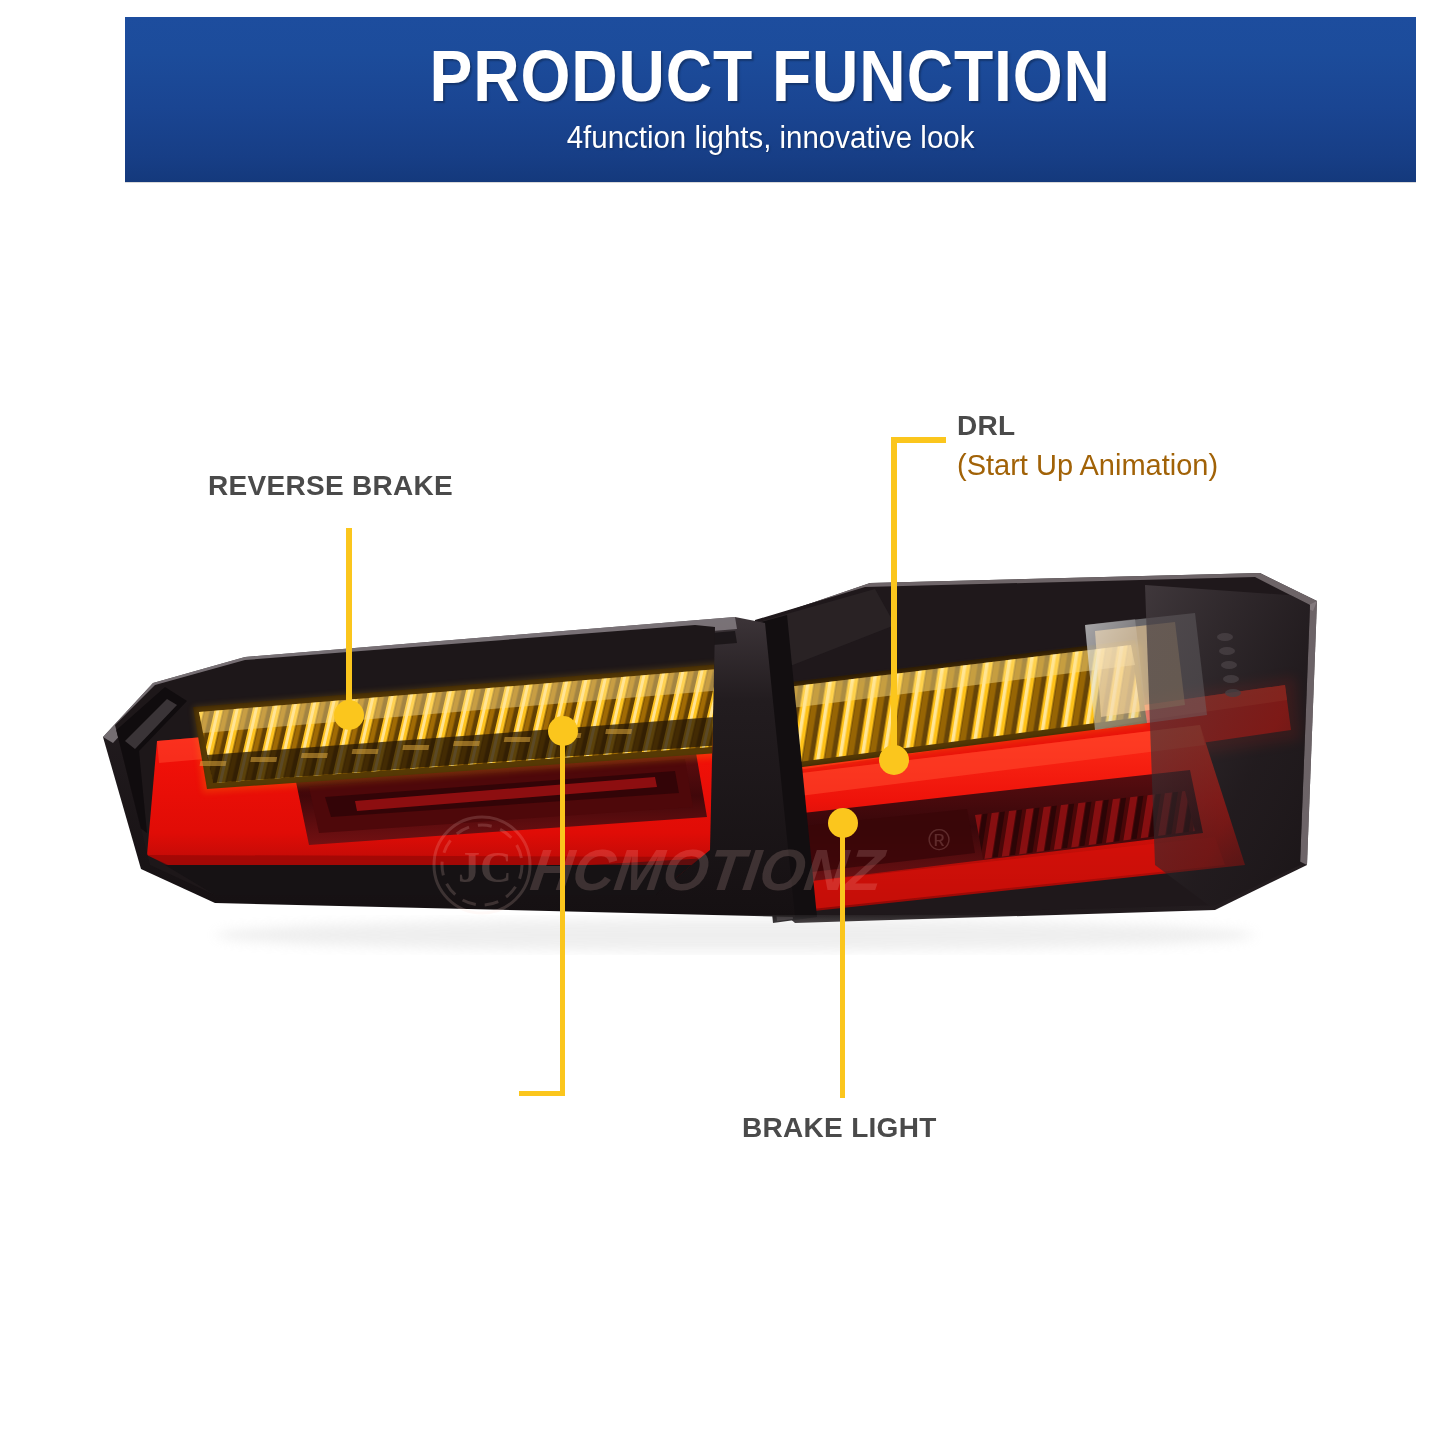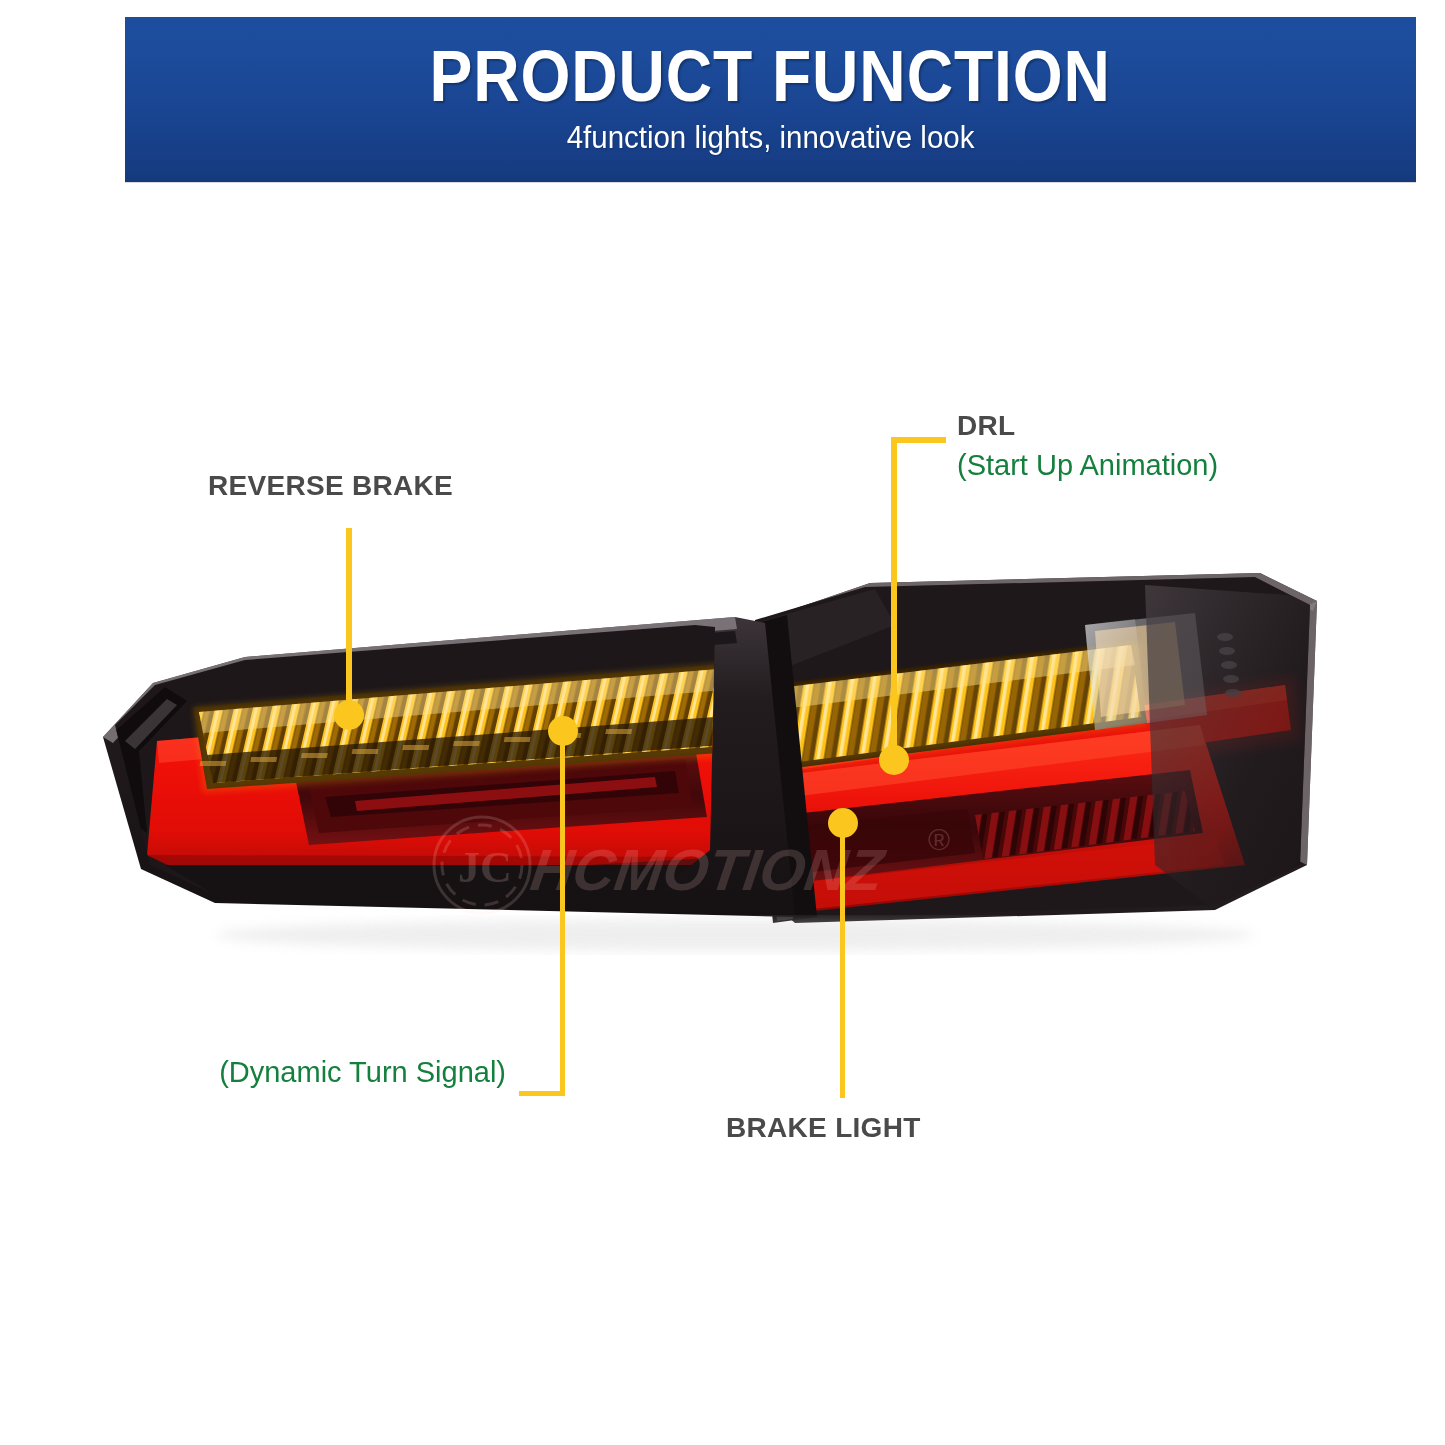--- a/index.html
+++ b/index.html
@@ -42,26 +42,26 @@
     text-shadow:1px 1px 2px rgba(0,0,0,.25);
     white-space:nowrap;
   }
 
   
   .callout{position:absolute;white-space:nowrap;}
   .callout .ttl{
     font-size:28px;font-weight:bold;color:#4a4a4a;letter-spacing:.3px;line-height:40px;
   }
   .callout .sub{
-    font-size:29px;font-weight:normal;color:#15803d;line-height:38px;
+    font-size:29px;font-weight:normal;color:#a16207;line-height:38px;
   }
   #callout-reverse{left:208px;top:466px;}
   #callout-drl{left:957px;top:406px;}
   #callout-turn{left:186px;top:1053px;text-align:right;width:320px;}
-  #callout-brake{left:726px;top:1108px;}
+  #callout-brake{left:742px;top:1108px;}
 
   
   .lead{position:absolute;background:#fbc61d;}
   .dot{position:absolute;width:30px;height:30px;border-radius:50%;background:#fbc61d;}
 
   
   #lead-reverse-v{left:346px;top:528px;width:6px;height:188px;}
   #dot-reverse{left:334px;top:700px;}
 
   
@@ -305,20 +305,19 @@
   <div class="callout" id="callout-reverse">
     <div class="ttl">REVERSE BRAKE</div>
   </div>
 
   <div class="callout" id="callout-drl">
     <div class="ttl">DRL</div>
     <div class="sub">(Start Up Animation)</div>
   </div>
 
   <div class="callout" id="callout-turn">
-    <div class="sub">(Dynamic Turn Signal)</div>
   </div>
 
   <div class="callout" id="callout-brake">
     <div class="ttl">BRAKE LIGHT</div>
   </div>
 
 </div>
 
 </body></html>

